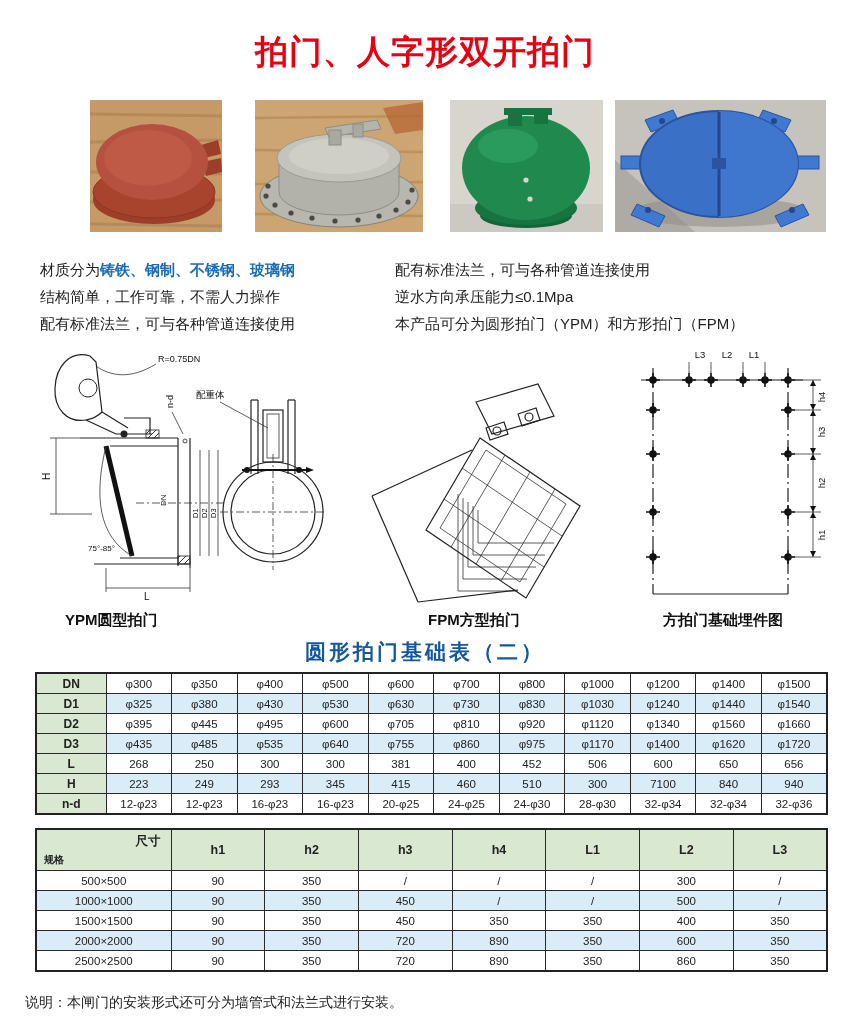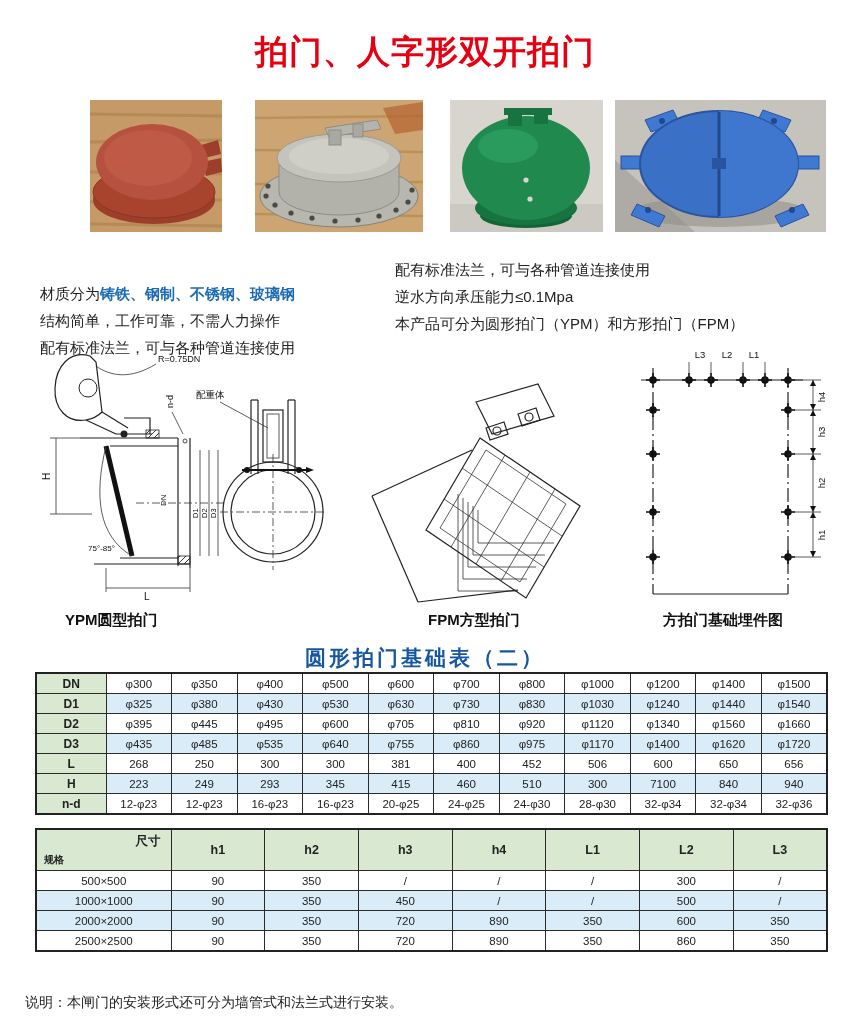--- a/index.html
+++ b/index.html
@@ -14,37 +14,37 @@
   
   .photos{position:absolute;top:100px;left:90px;display:flex;}
   .photo{height:132px;flex:none;}
   .photo svg{display:block;}
   .ph1{width:132px;margin-right:33px;}
   .ph2{width:168px;margin-right:27px;}
   .ph3{width:153px;margin-right:12px;}
   .ph4{width:211px;}
   
   .intro{position:absolute;top:256px;left:0;width:850px;display:flex;font-size:15px;line-height:27px;}
-  .intro-left{margin-left:40px;width:355px;margin-top:24px;}
+  .intro-left{margin-left:40px;width:355px;}
   .intro-right{flex:1;}
   .hl{color:var(--mat-blue,#1c6bb2);font-weight:bold;}
   
   .diagrams{position:absolute;top:342px;left:0;width:775px;height:266px;}
   .diag{position:absolute;}
   .d-ypm{left:30px;top:4px;}
   .d-fpm{left:368px;top:34px;}
   .d-embed{left:625px;top:0px;}
   .figlabels{position:absolute;top:611px;left:0;width:850px;height:26px;font-size:15px;font-weight:bold;color:#111;}
   .figlabels span{position:absolute;top:0;}
   .fl-ypm{left:65px;}
   .fl-fpm{left:428px;}
   .fl-embed{left:663px;}
   
   .sec-title{position:absolute;left:0;width:850px;text-align:center;font-size:21px;font-weight:bold;
-    letter-spacing:3px;color:var(--head-blue,#15569f);margin-top:6px;}
+    letter-spacing:3px;color:var(--head-blue,#15569f);}
   .t1{top:638px;}
   .t2{top:828px;}
   
   table.datatable{border-collapse:collapse;table-layout:fixed;width:793px;position:absolute;left:35px;
     font-size:11.5px;color:#222;border:2px solid #222;}
   .round-table{top:672px;}
   .square-table{top:828px;}
   table.datatable td{border:1px solid #2a2a2a;text-align:center;vertical-align:middle;height:19px;padding:0 1px;overflow:hidden;white-space:nowrap;}
   tr.alt td{background:var(--row-blue,#d9ecf8);}
   table.datatable td.rowhead{background:var(--cell-green,#d9e8d1);font-weight:bold;font-size:12px;}
@@ -494,20 +494,30 @@
         <tr class="alt">
           <td>1000×1000</td>
           <td>90</td>
           <td>350</td>
           <td>450</td>
           <td>/</td>
           <td>/</td>
           <td>500</td>
           <td>/</td>
         </tr>
+        <tr>
+          <td>1500×1500</td>
+          <td>90</td>
+          <td>350</td>
+          <td>450</td>
+          <td>350</td>
+          <td>350</td>
+          <td>400</td>
+          <td>350</td>
+        </tr>
         <tr class="alt">
           <td>2000×2000</td>
           <td>90</td>
           <td>350</td>
           <td>720</td>
           <td>890</td>
           <td>350</td>
           <td>600</td>
           <td>350</td>
         </tr>

